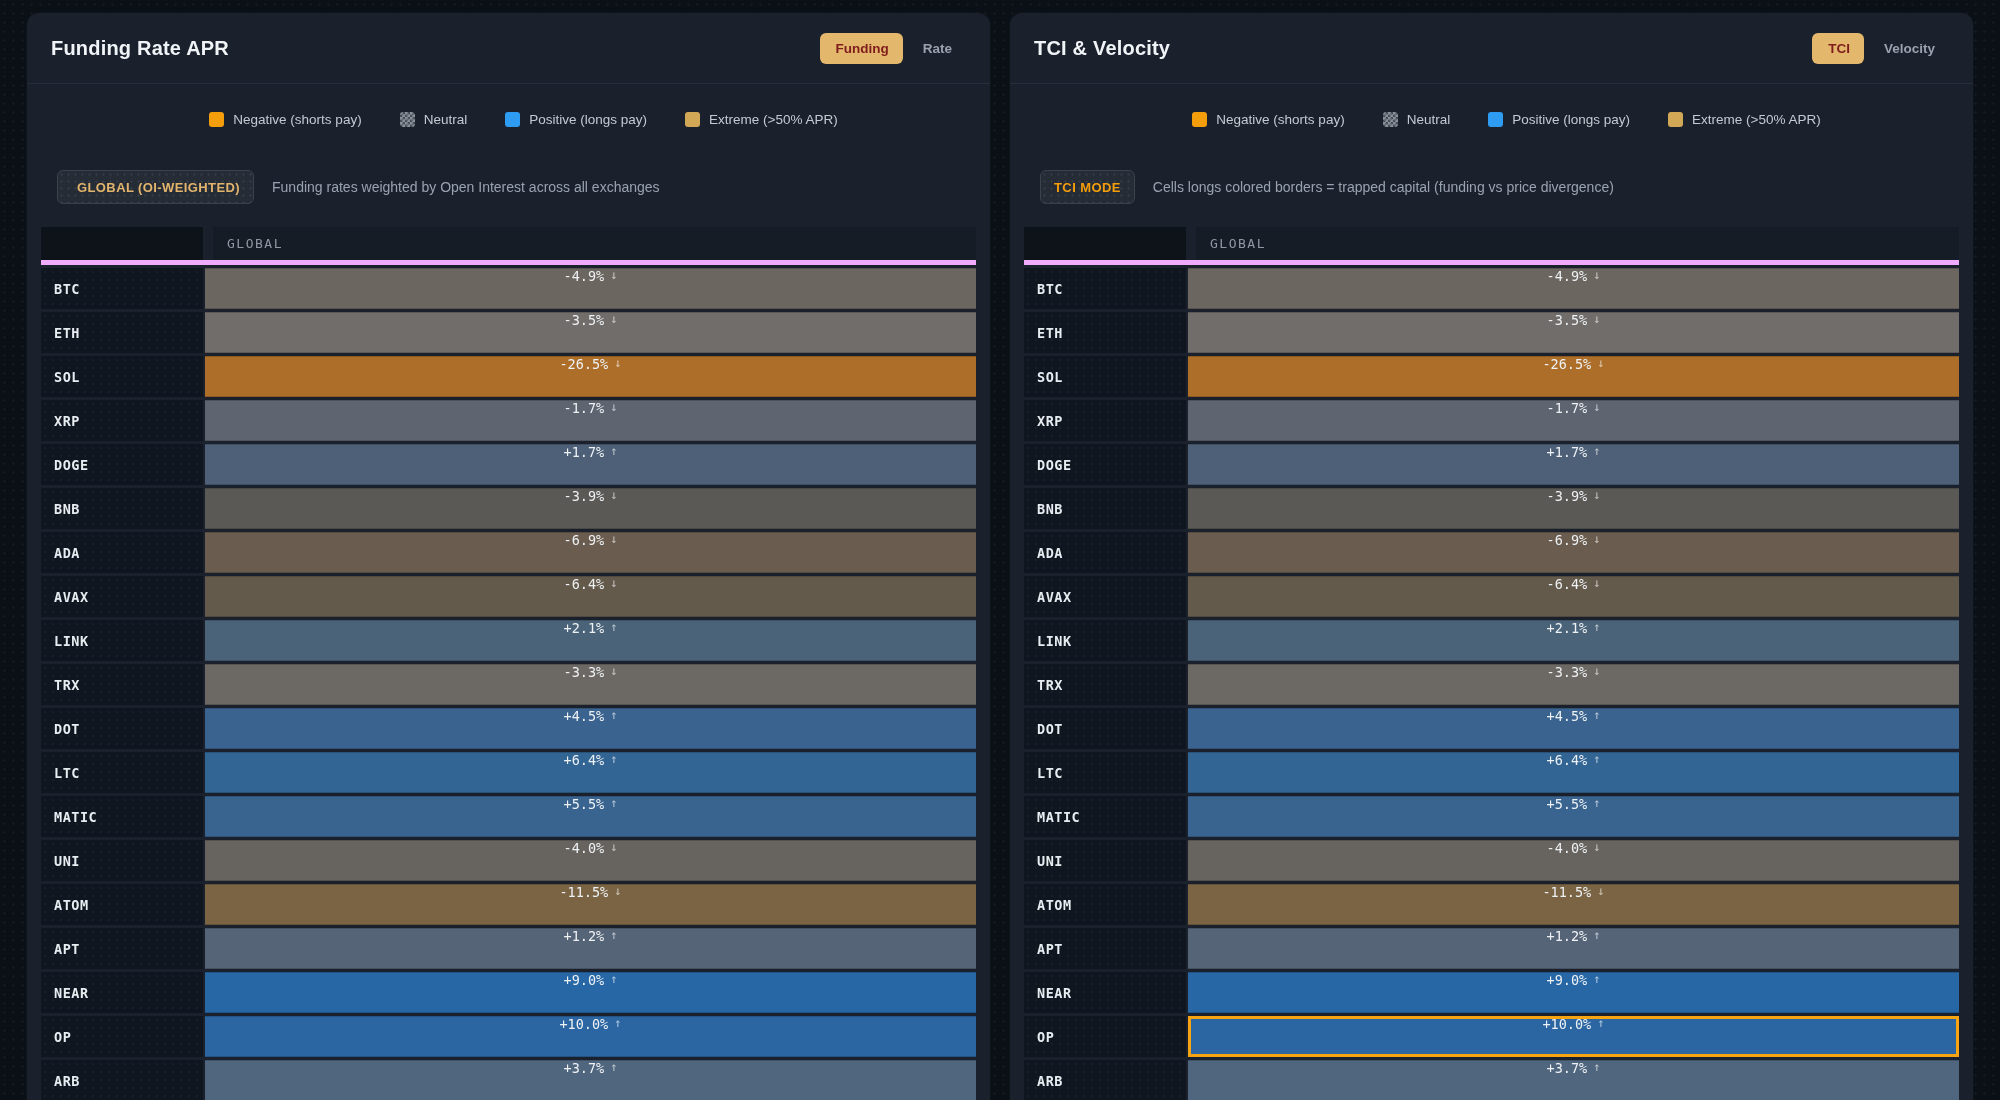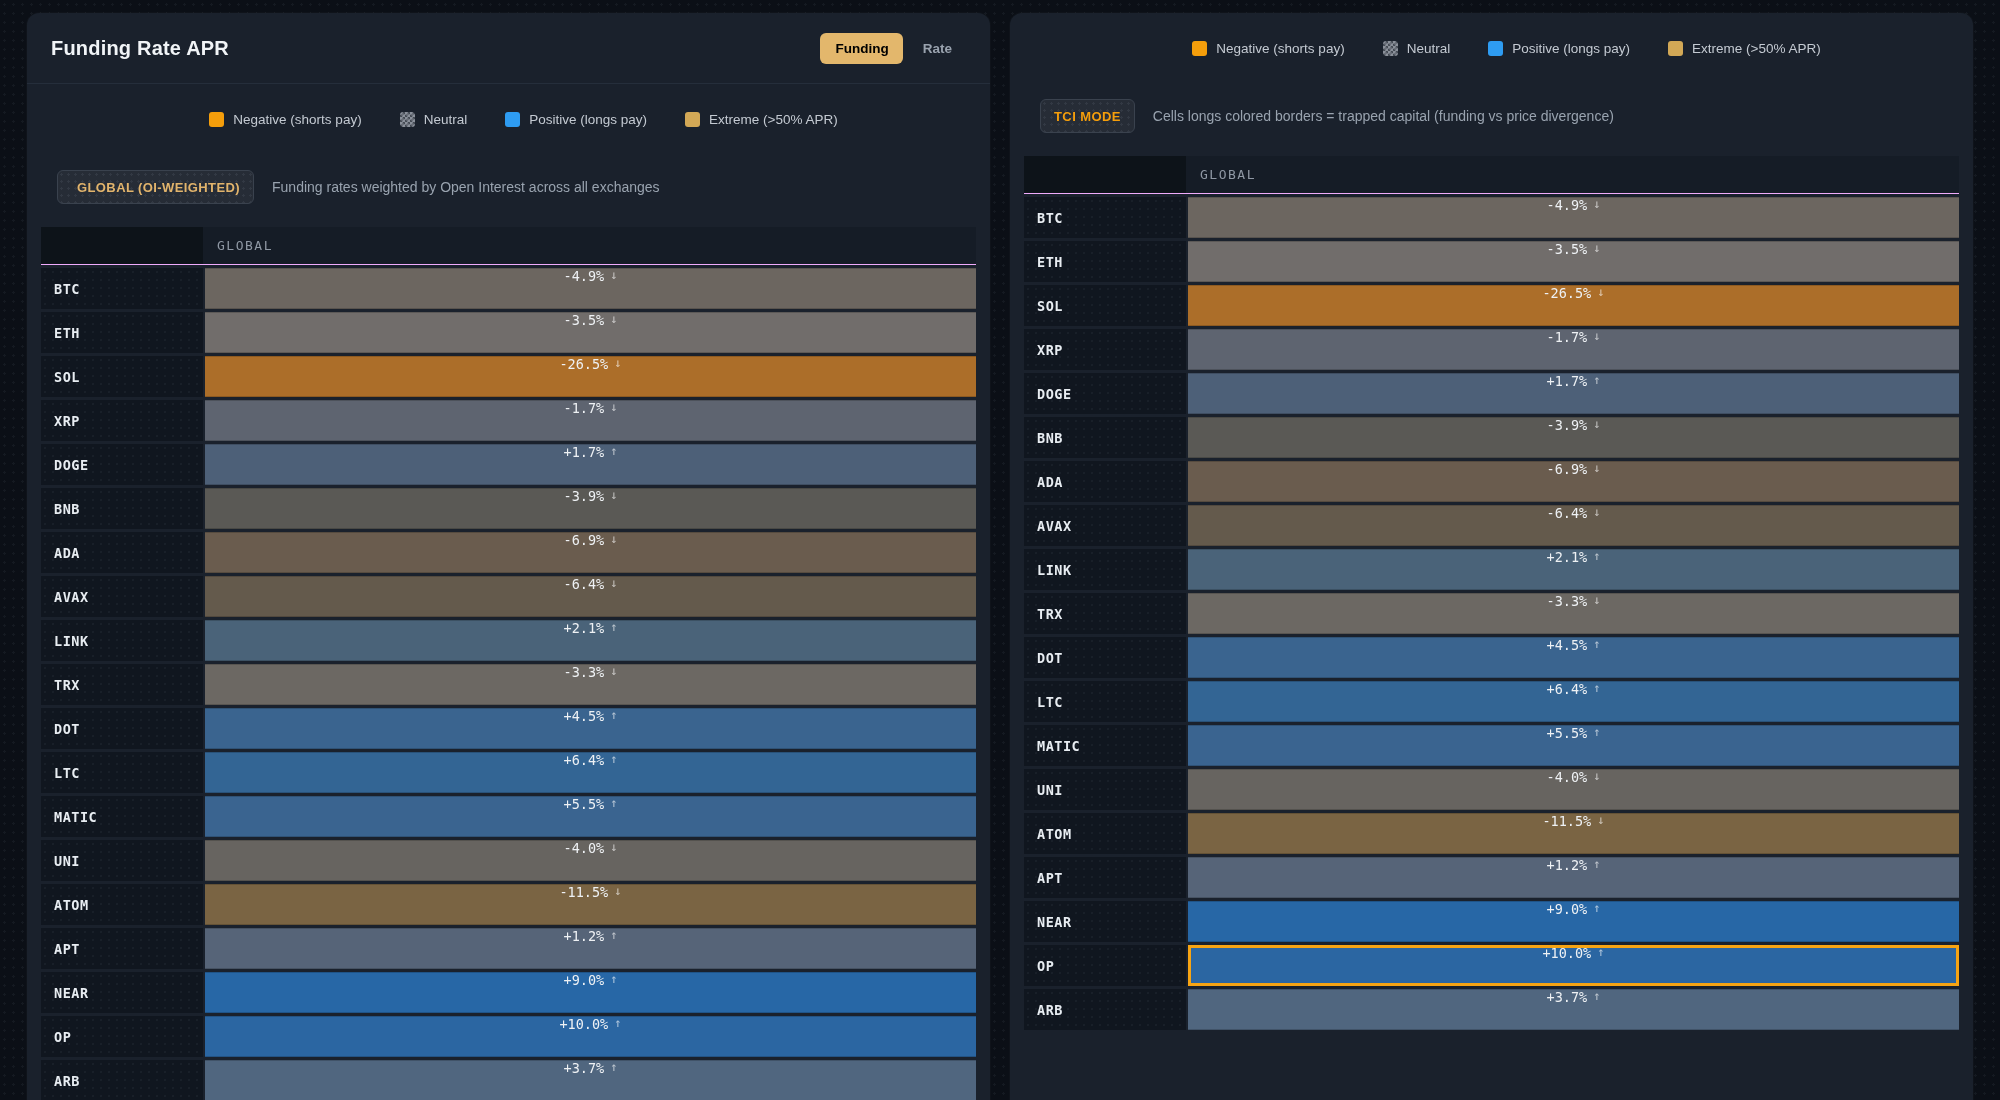--- a/index.html
+++ b/index.html
@@ -24,21 +24,21 @@
     height: 71px; padding: 0 24px;
     border-bottom: 1px solid #252e3b;
   }
   .panel-title { font-size: 20px; font-weight: 700; color: #f1f4f7; letter-spacing: 0.2px; }
   .toggle-group { display: flex; align-items: center; gap: 6px; }
   .toggle-btn {
     font-family: inherit; font-size: 13.5px; font-weight: 600;
     padding: 8px 14px; border-radius: 6px; border: none;
     background: transparent; color: #99a2ae; cursor: pointer;
   }
-  .toggle-btn.active { background: #e3b76c; color: #000000; padding-left: 16px; }
+  .toggle-btn.active { background: #e3b76c; color: #7f1d1d; padding-left: 16px; }
 
   .legend { display: flex; justify-content: center; align-items: center; gap: 38px; margin-top: 15px; height: 40px; padding-left: 30px; }
   .legend-item { display: flex; align-items: center; gap: 9px; }
   .legend-swatch { width: 15px; height: 15px; border-radius: 3px; flex: 0 0 auto; }
   .legend-swatch.checker {
     background-image:
       linear-gradient(45deg, rgba(20,26,36,0.55) 25%, transparent 25%, transparent 75%, rgba(20,26,36,0.55) 75%),
       linear-gradient(45deg, rgba(20,26,36,0.55) 25%, transparent 25%, transparent 75%, rgba(20,26,36,0.55) 75%);
     background-size: 5px 5px;
     background-position: 0 0, 2.5px 2.5px;
@@ -53,22 +53,22 @@
     background-color: #262c36;
     background-image: radial-gradient(rgba(170,185,205,0.09) 1px, transparent 1.3px);
     background-size: 7px 7px;
     border: 1px solid #3a424e;
     white-space: nowrap;
   }
   .mode-desc { font-size: 14px; color: #99a3af; white-space: nowrap; overflow: hidden; }
 
   .table { margin: 23px 14px 0; }
   .t-head {
-    display: grid; grid-template-columns: 162px 1fr; column-gap: 0;
-    height: 38px; border-bottom: 1px solid #f0abfc;
+    display: grid; grid-template-columns: 162px 1fr; column-gap: 10px;
+    height: 38px; border-bottom: 5px solid #f0abfc;
   }
   .t-corner { background: #0d1319; }
   .t-colhead {
     background: #151c26; display: flex; align-items: center; padding-left: 14px;
     color: #8f98a4; font-family: "DejaVu Sans Mono", monospace;
     font-size: 13px; letter-spacing: 1.5px;
   }
   .t-rows { display: flex; flex-direction: column; gap: 3px; margin-top: 3px; }
   .t-row { display: grid; grid-template-columns: 162px 1fr; column-gap: 2px; height: 41px; }
   .t-label {
@@ -260,20 +260,27 @@
             <div class="t-cell" style="background-color: rgb(80, 102, 127);">
               <span>+3.7%</span>
               <span class="arrow">↑</span>
             </div>
           </div>
         </div>
     </div>
   </section>
 
   <section class="panel">
+    <div class="panel-header">
+      <h2 class="panel-title">TCI &amp; Velocity</h2>
+      <div class="toggle-group">
+        <button class="toggle-btn active">TCI</button>
+        <button class="toggle-btn">Velocity</button>
+      </div>
+    </div>
     <div class="legend">
         <div class="legend-item">
           <span class="legend-swatch" style="background-color: rgb(245, 158, 11);"></span>
           <span class="legend-label">Negative (shorts pay)</span>
         </div>
         <div class="legend-item">
           <span class="legend-swatch checker" style="background-color: rgb(138, 144, 154);"></span>
           <span class="legend-label">Neutral</span>
         </div>
         <div class="legend-item">

